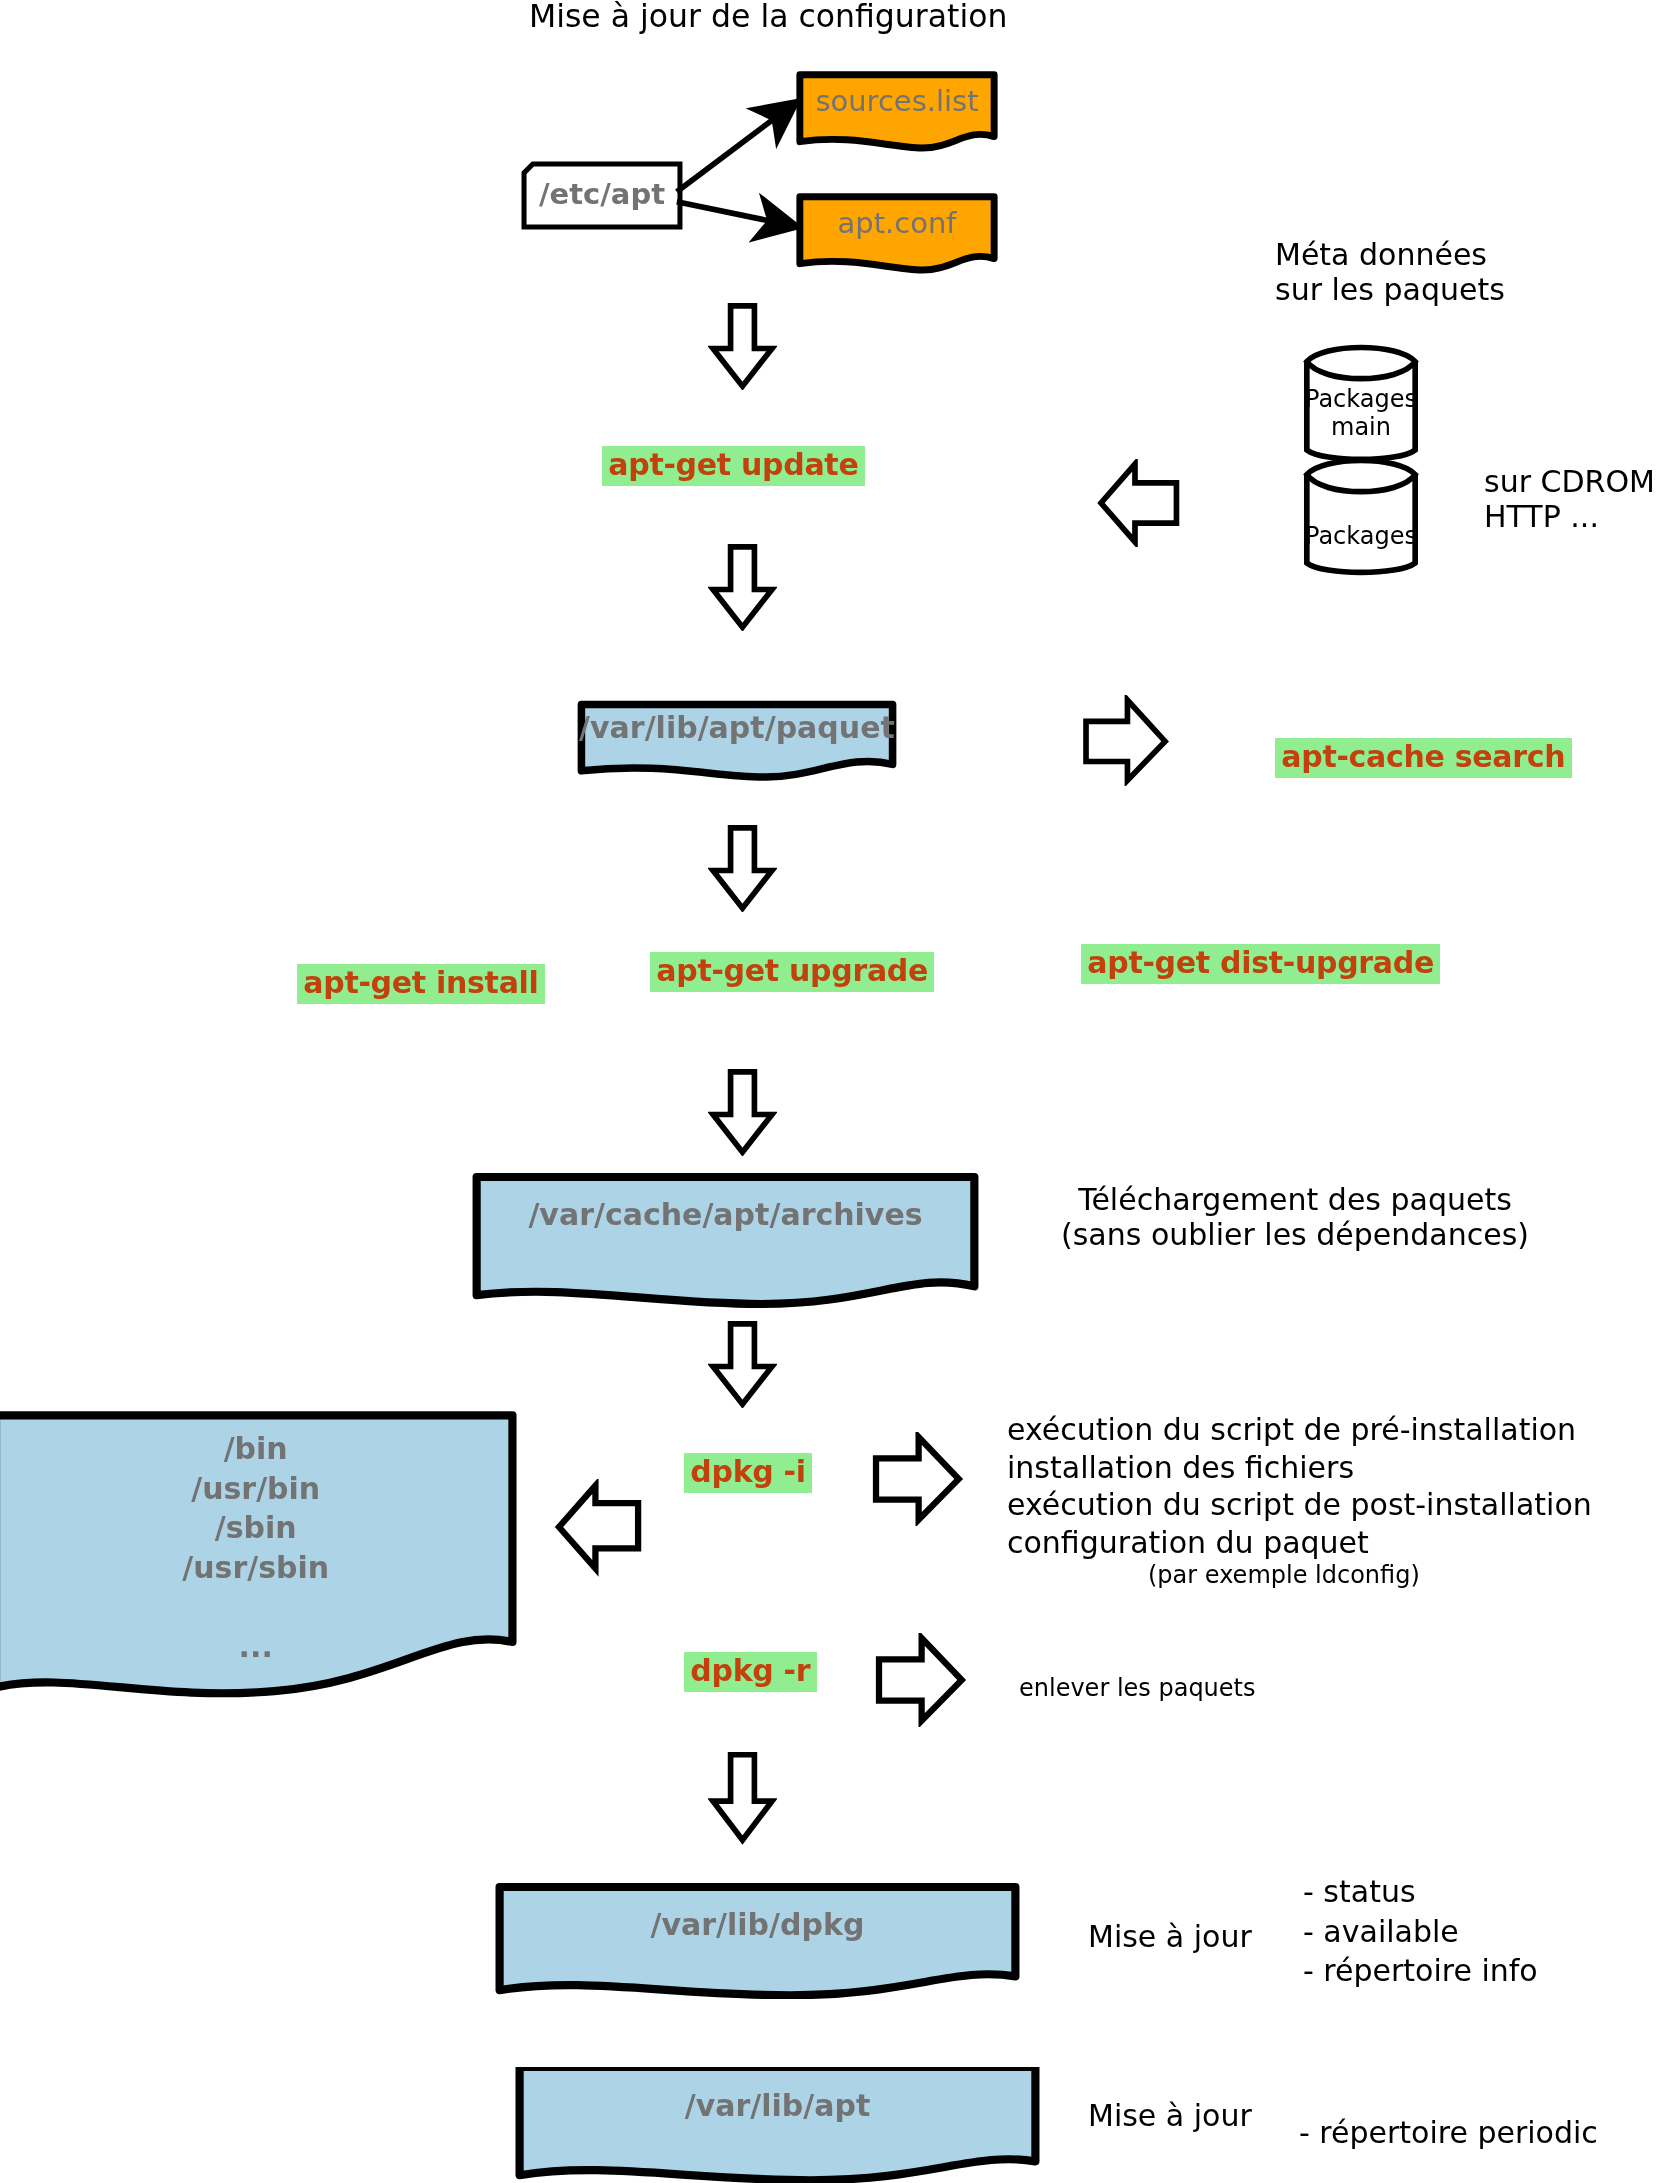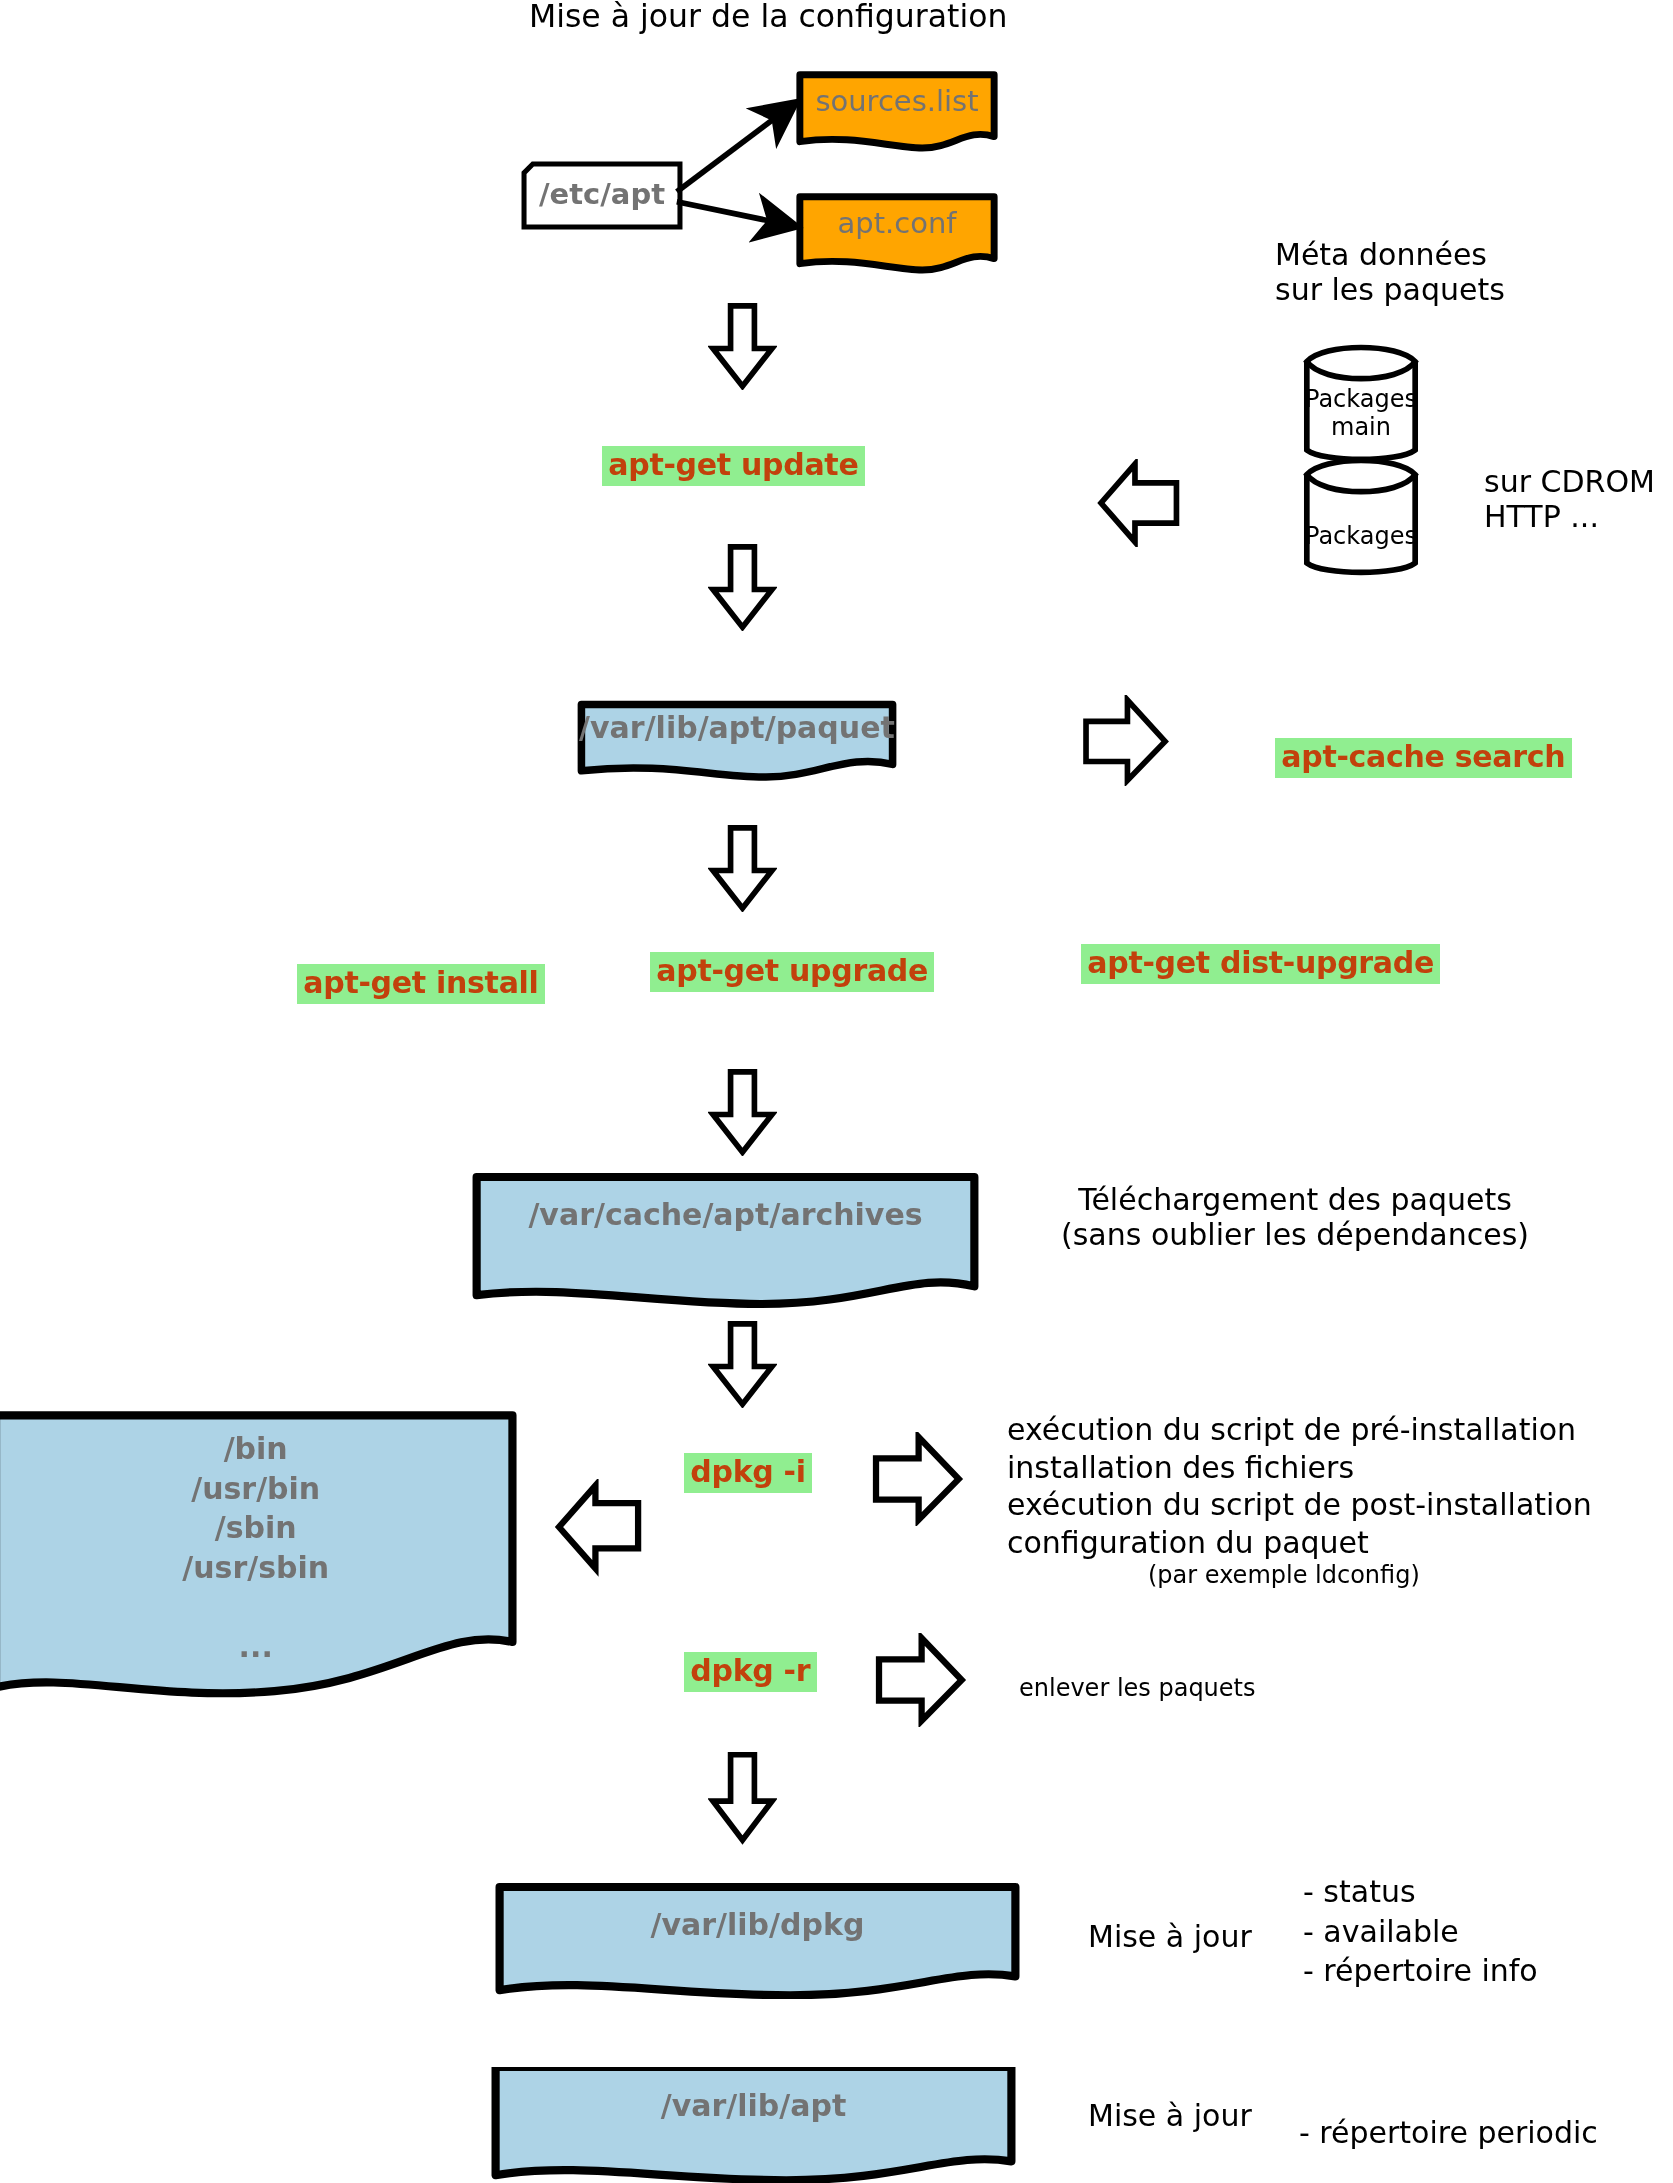--- a/index.html
+++ b/index.html
@@ -259,21 +259,21 @@
     </svg>
     <div class="shape-label" style="top:25px; font-size:30px;">/var/lib/dpkg</div>
   </div>
 
   <div class="abs plain-text note-text" style="left:1088px; top:1919px;">Mise à jour</div>
 
   <div class="abs plain-text note-text" style="left:1303px; top:1872px; line-height:1.32;">- status
 - available
 - répertoire info</div>
 
-  <div class="shape-wrap" style="left:490px; top:2067px;">
+  <div class="shape-wrap" style="left:514px; top:2067px;">
     <svg width="527" height="117" viewBox="0 0 836 186">
       <path d="M 8 0 L 828 0 L 828 150 C 730 134 660 180 470 180 C 280 180 140 150 8 172 Z" fill="#add3e6" stroke="#000000" stroke-width="13" stroke-linejoin="round"></path>
     </svg>
     <div class="shape-label" style="top:21.4px; font-size:30px;">/var/lib/apt</div>
   </div>
 
   <div class="abs plain-text note-text" style="left:1088px; top:2098px;">Mise à jour</div>
 
   <div class="abs plain-text note-text" style="left:1299px; top:2098px;margin-top:17px;">- répertoire periodic</div>
 

